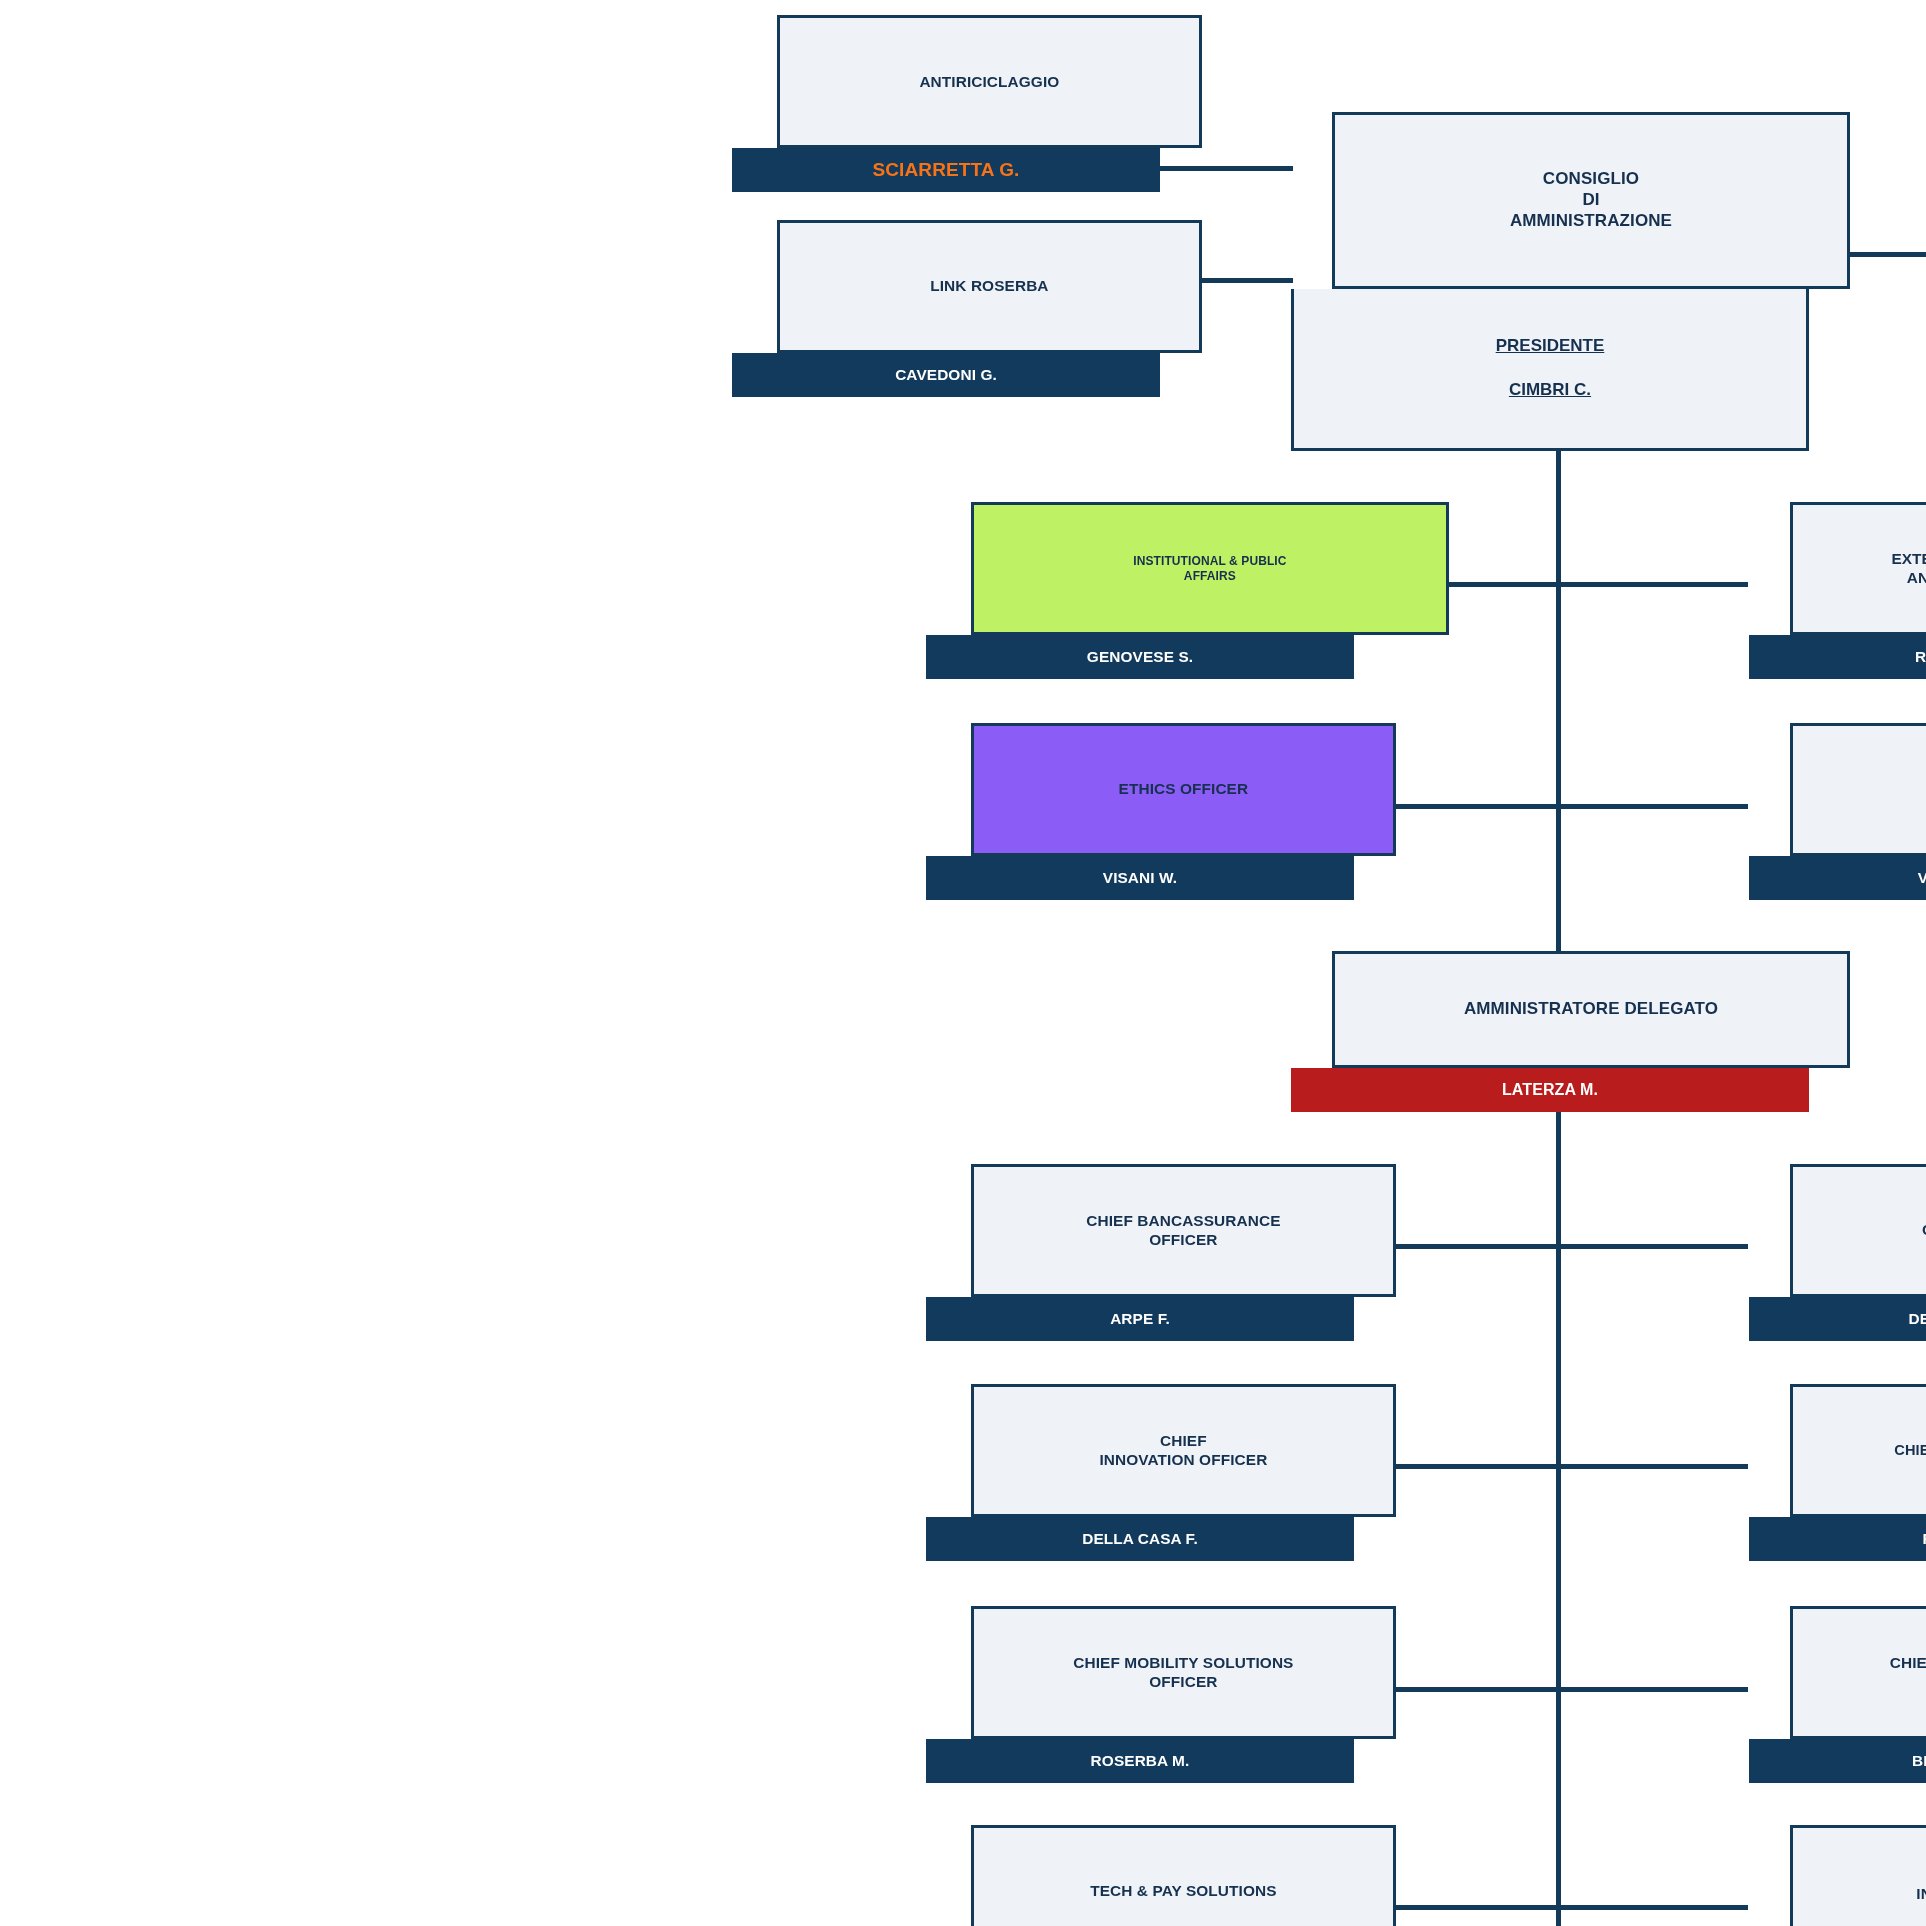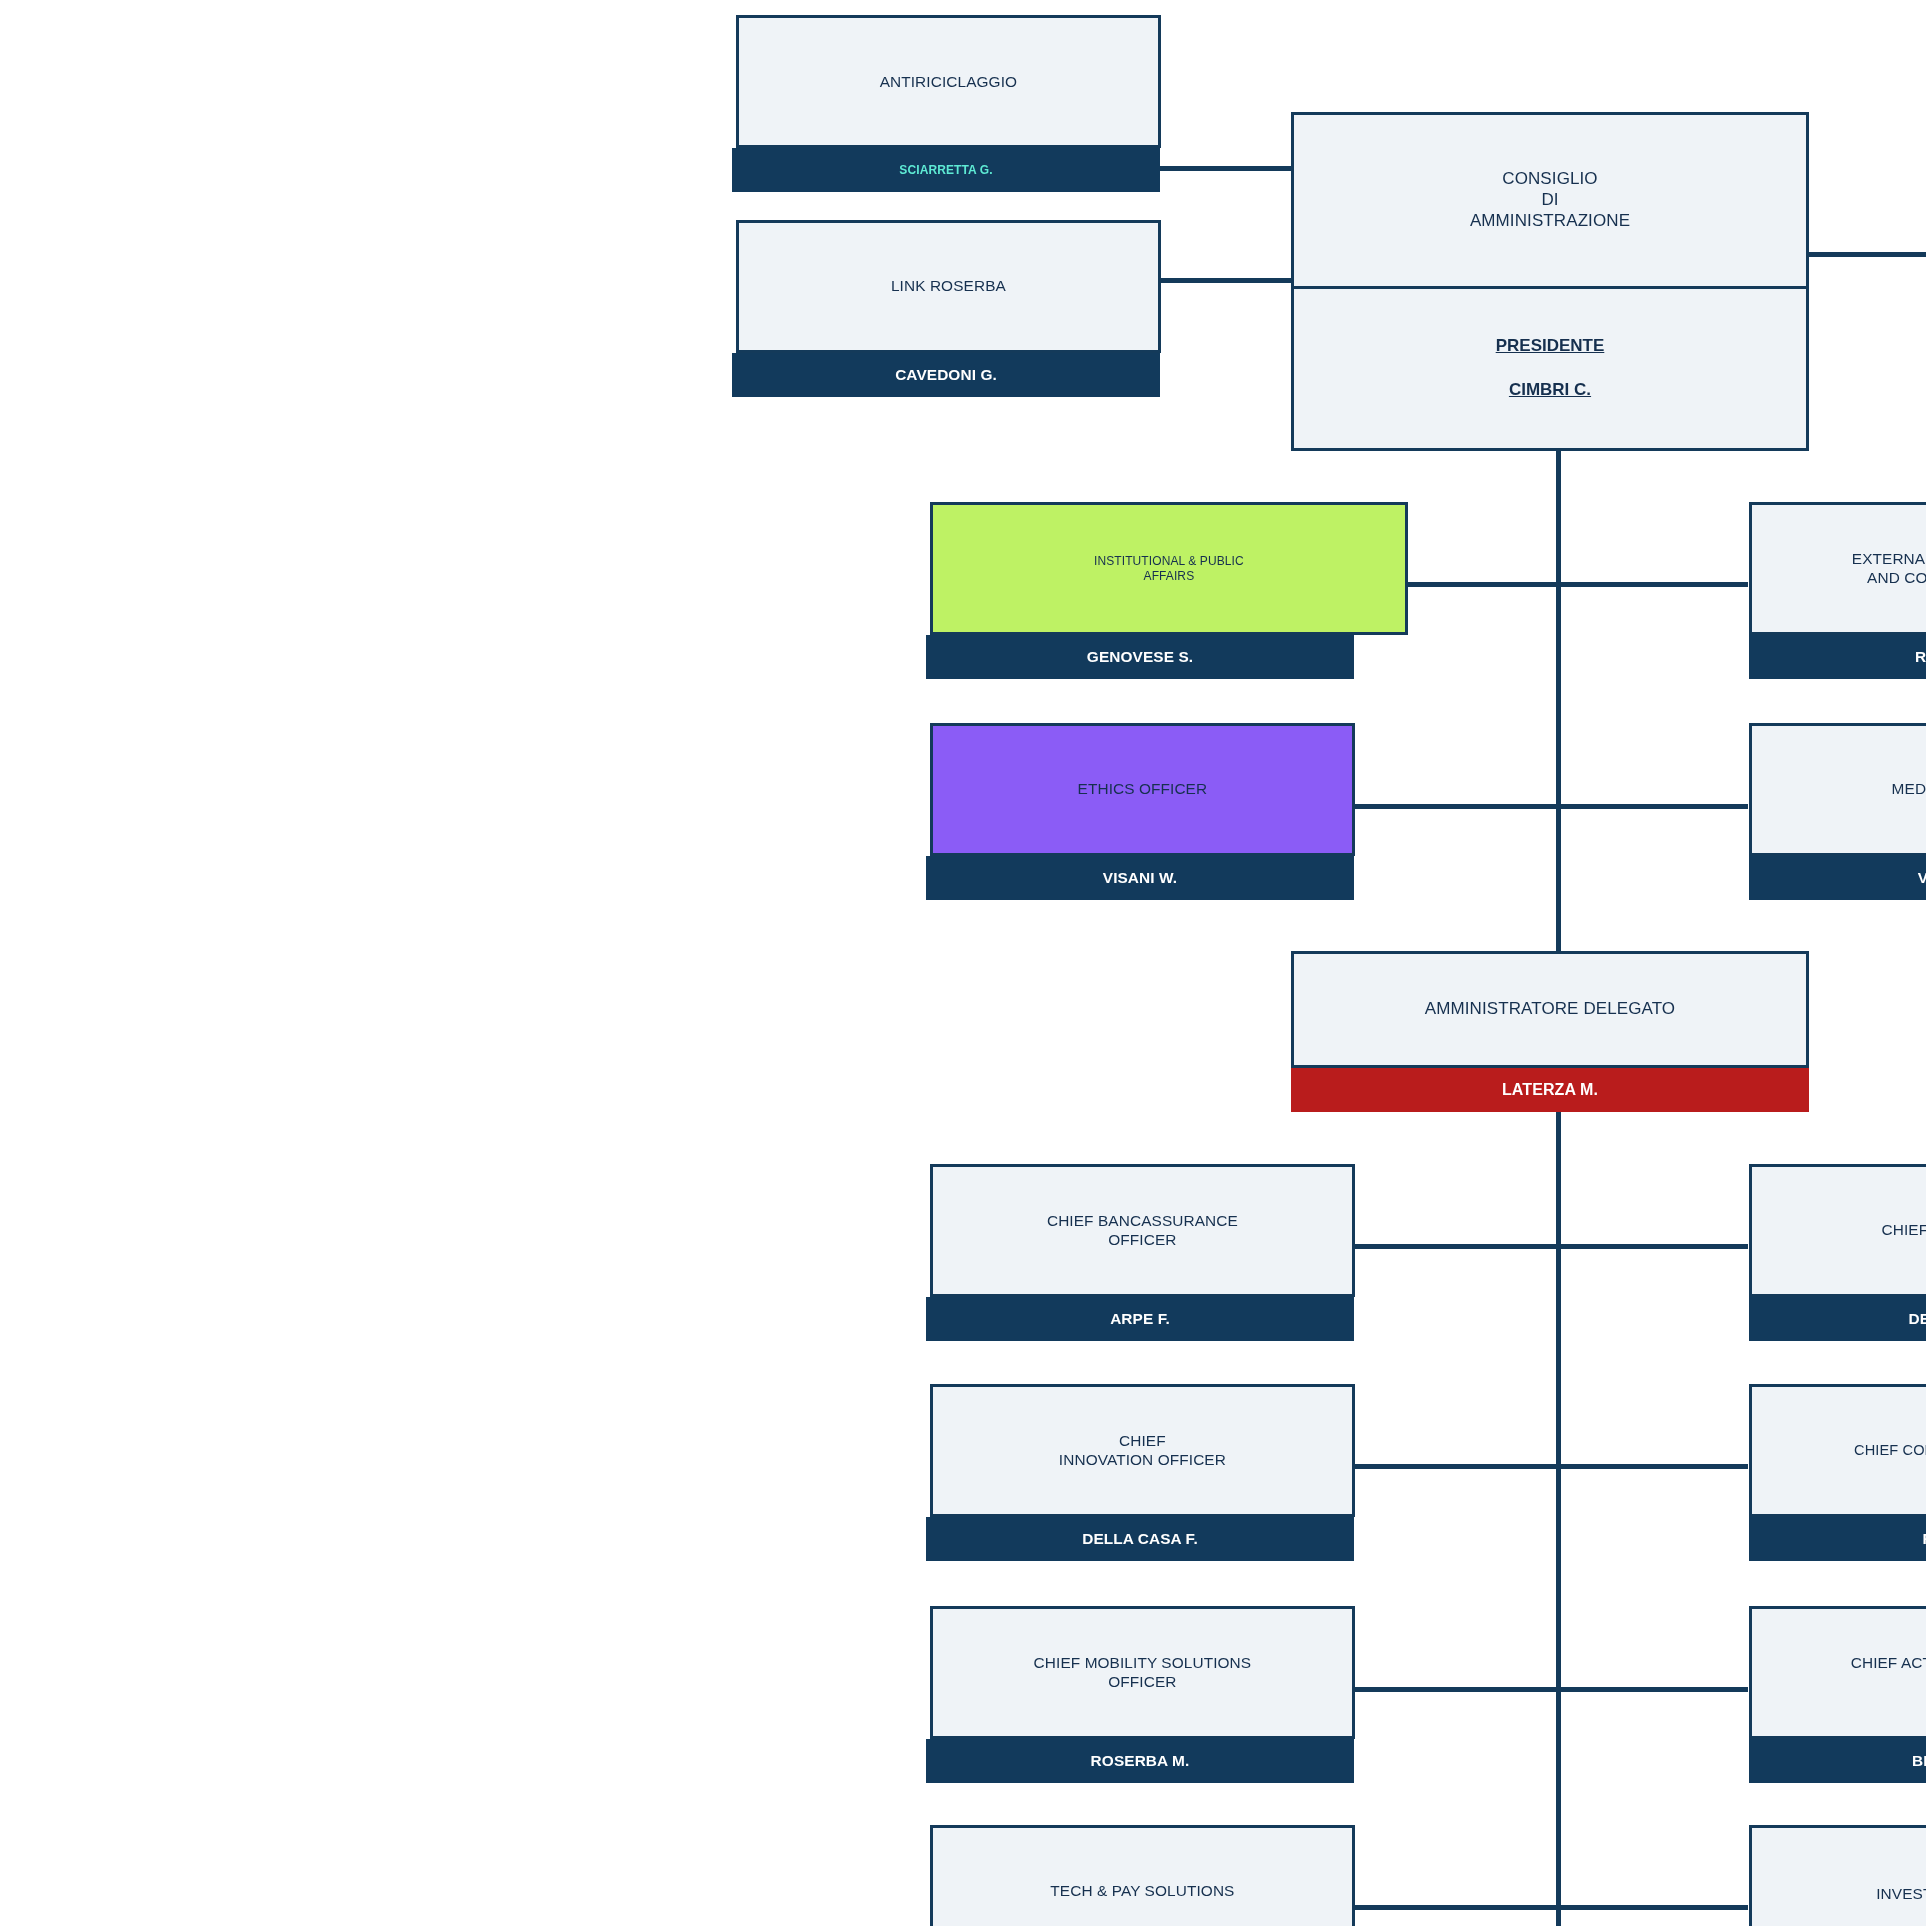--- a/index.html
+++ b/index.html
@@ -23,25 +23,26 @@
   .node .title{
     position:absolute;
     box-sizing:border-box;
     background:#EFF3F7;
     border:3.1px solid #143A5A;
     display:flex;
     align-items:center;
     justify-content:center;
     text-align:center;
     color:#16304F;
-    font-weight:normal;
+    font-weight:bold;
     line-height:1.22;
     letter-spacing:0.1px;
     padding:12px 7px;
     white-space:pre-line;
+    margin-left:41px;
   }
   .node .person{
     position:absolute;
     box-sizing:border-box;
     background:#123A5C;
     color:#FFFFFF;
     display:flex;
     align-items:center;
     justify-content:center;
     text-align:center;
@@ -89,21 +90,21 @@
   <div class="hline" style="left: 1354px; top: 1244px; width: 394px; height: 5.4px; background: rgb(20, 58, 90);"></div>
 
   <div class="hline" style="left: 1354px; top: 1464px; width: 394px; height: 5.4px; background: rgb(20, 58, 90);"></div>
 
   <div class="hline" style="left: 1354px; top: 1687px; width: 394px; height: 5.4px; background: rgb(20, 58, 90);"></div>
 
   <div class="hline" style="left: 1354px; top: 1905px; width: 394px; height: 5.4px; background: rgb(20, 58, 90);"></div>
 
   <div class="node" style="left:732px;top:15.4px;width:428px;height:177px;">
     <div class="title" style="left: 3.9px; top: 0px; width: 425px; height: 133px; font-size: 15.4px; background: rgb(239, 243, 247); border-color: rgb(20, 58, 90); color: rgb(22, 48, 79);">ANTIRICICLAGGIO</div>
-    <div class="person" style="left: 0px; top: 133px; width: 428px; height: 44px; font-size: 12px; background: rgb(18, 58, 92); color: #5eead4;">SCIARRETTA G.</div>
+    <div class="person" style="left: 0px; top: 133px; width: 428px; height: 44px; font-size: 19px; background: rgb(18, 58, 92); color: #f97316;">SCIARRETTA G.</div>
   </div>
 
   <div class="node" style="left:732px;top:220px;width:428px;height:177px;">
     <div class="title" style="left: 3.9px; top: 0px; width: 425px; height: 133px; font-size: 15.4px; background: rgb(239, 243, 247); border-color: rgb(20, 58, 90); color: rgb(22, 48, 79);">LINK ROSERBA</div>
     <div class="person" style="left: 0px; top: 133px; width: 428px; height: 44px; font-size: 15.4px; background: rgb(18, 58, 92); color: rgb(255, 255, 255);">CAVEDONI G.</div>
   </div>
 
   <div class="node" style="left:1291px;top:112px;width:518px;height:339px;">
     <div class="title" style="left: 0px; top: 0px; width: 518px; height: 177px; font-size: 17px; background: rgb(239, 243, 247); border-color: rgb(20, 58, 90); color: rgb(22, 48, 79);">CONSIGLIO
 DI

